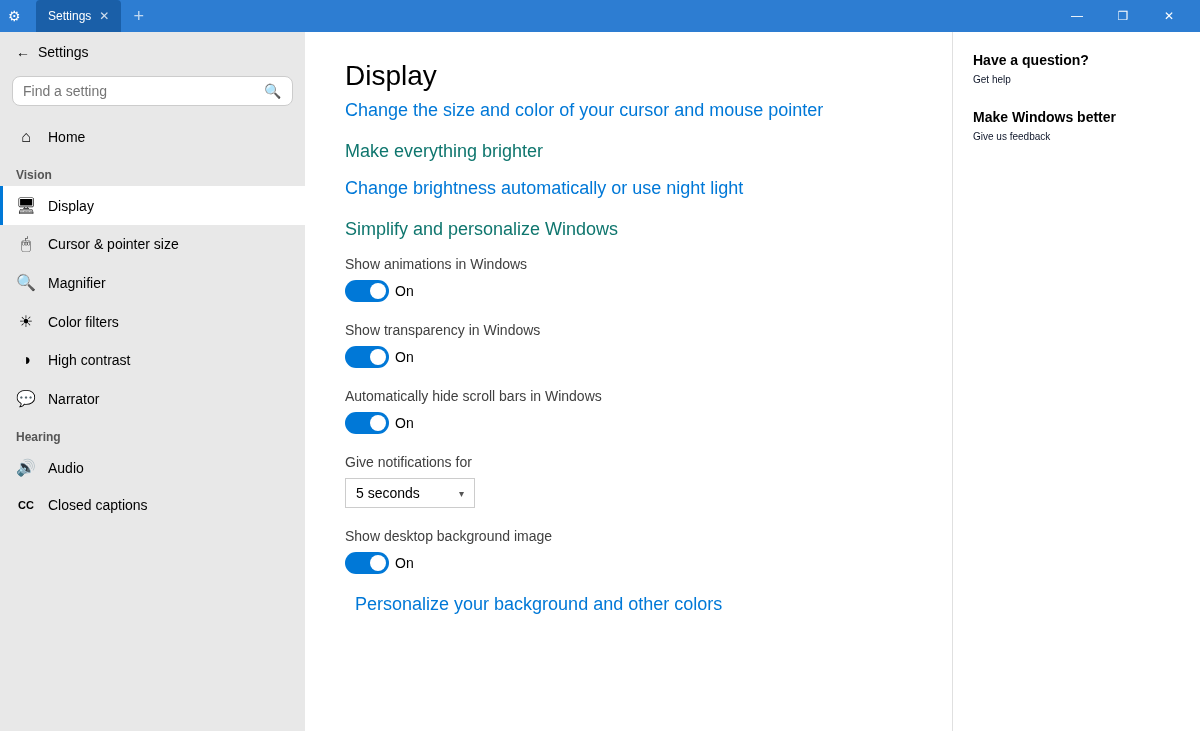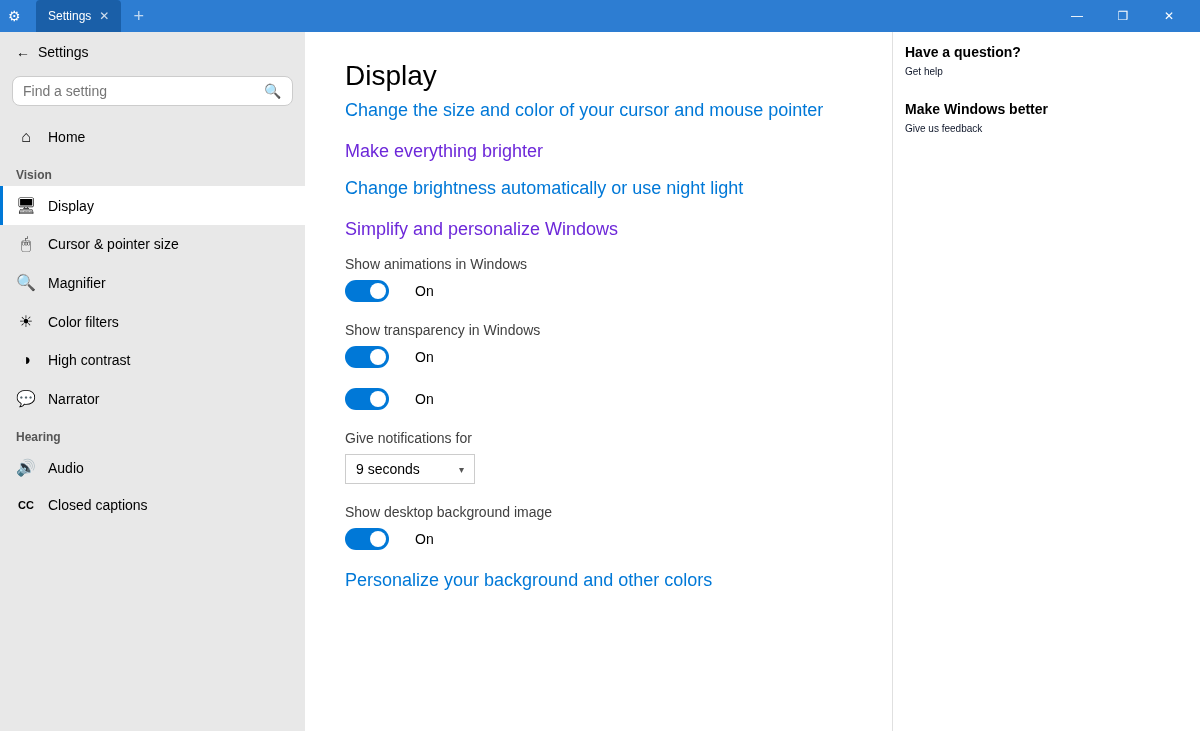--- a/index.html
+++ b/index.html
@@ -75,47 +75,47 @@
 
     
     .main {
       flex: 1; background: white; overflow-y: auto; padding: 28px 40px;
       position: relative;
     }
 
     .page-title { font-size: 28px; font-weight: 300; color: #000; margin-bottom: 8px; }
     .subtitle-link { color: #0078d7; font-size: 18px; cursor: pointer; text-decoration: none; display: block; margin-bottom: 20px; }
 
-    .section-title { font-size: 18px; font-weight: 400; margin-bottom: 16px; color: #6d28d9; }
+    .section-title { font-size: 18px; font-weight: 400; margin-bottom: 16px; color: #0f766e; }
 
     .setting-block { margin-bottom: 20px; }
     .setting-label { font-size: 14px; color: #404040; margin-bottom: 8px; }
 
-    .toggle-row { display: flex; align-items: center; gap: 26px; }
+    .toggle-row { display: flex; align-items: center; gap: 6px; }
     .toggle {
       width: 44px; height: 22px; background: #0078d7; border-radius: 11px;
       position: relative; cursor: pointer; flex-shrink: 0;
     }
     .toggle::after {
       content: ''; position: absolute; right: 3px; top: 3px;
       width: 16px; height: 16px; background: white; border-radius: 50%;
       transition: all 0.2s;
     }
     .toggle-text { font-size: 14px; color: #000; }
 
     .dropdown-select {
       display: flex; align-items: center; border: 1px solid #ccc;
       padding: 6px 10px; cursor: pointer; background: white; min-width: 120px;
       justify-content: space-between; font-size: 14px;
     }
     .dropdown-arrow { font-size: 10px; margin-left: 8px; color: #555; }
 
     
     .right-panel {
-      width: 308px; flex-shrink: 0; padding: 12px; background: white;
+      width: 248px; flex-shrink: 0; padding: 20px; background: white;
       border-left: 1px solid #e0e0e0;
     }
     .help-title { font-size: 14px; font-weight: 600; margin-bottom: 6px; }
     .help-link { color: #0f172a; font-size: 10px; cursor: pointer; text-decoration: none; display: block; }
     .help-section { margin-bottom: 24px; }
 
     
     .main::-webkit-scrollbar { width: 6px; }
     .main::-webkit-scrollbar-thumb { background: #ccc; border-radius: 3px; }
   </style>
@@ -219,43 +219,44 @@
 
     <div class="setting-block">
       <div class="setting-label">Show transparency in Windows</div>
       <div class="toggle-row">
         <div class="toggle"></div>
         <span class="toggle-text">On</span>
       </div>
     </div>
 
     <div class="setting-block">
+      <div class="setting-label">Automatically hide scroll bars in Windows</div>
       <div class="toggle-row">
         <div class="toggle"></div>
         <span class="toggle-text">On</span>
       </div>
     </div>
 
     <div class="setting-block">
       <div class="setting-label">Give notifications for</div>
       <div class="dropdown-select" style="width:130px;">
-        <span>9 seconds</span>
+        <span>5 seconds</span>
         <span class="dropdown-arrow">▾</span>
       </div>
     </div>
 
     <div class="setting-block">
       <div class="setting-label">Show desktop background image</div>
       <div class="toggle-row">
         <div class="toggle"></div>
         <span class="toggle-text">On</span>
       </div>
     </div>
 
-    <a class="subtitle-link" style="margin-top:8px;">Personalize your background and other colors</a>
+    <a class="subtitle-link" style="margin-top:8px;margin-left:10px;">Personalize your background and other colors</a>
   </div>
 
   <div class="right-panel">
     <div class="help-section">
       <div class="help-title">Have a question?</div>
       <a class="help-link">Get help</a>
     </div>
     <div class="help-section">
       <div class="help-title">Make Windows better</div>
       <a class="help-link">Give us feedback</a>

